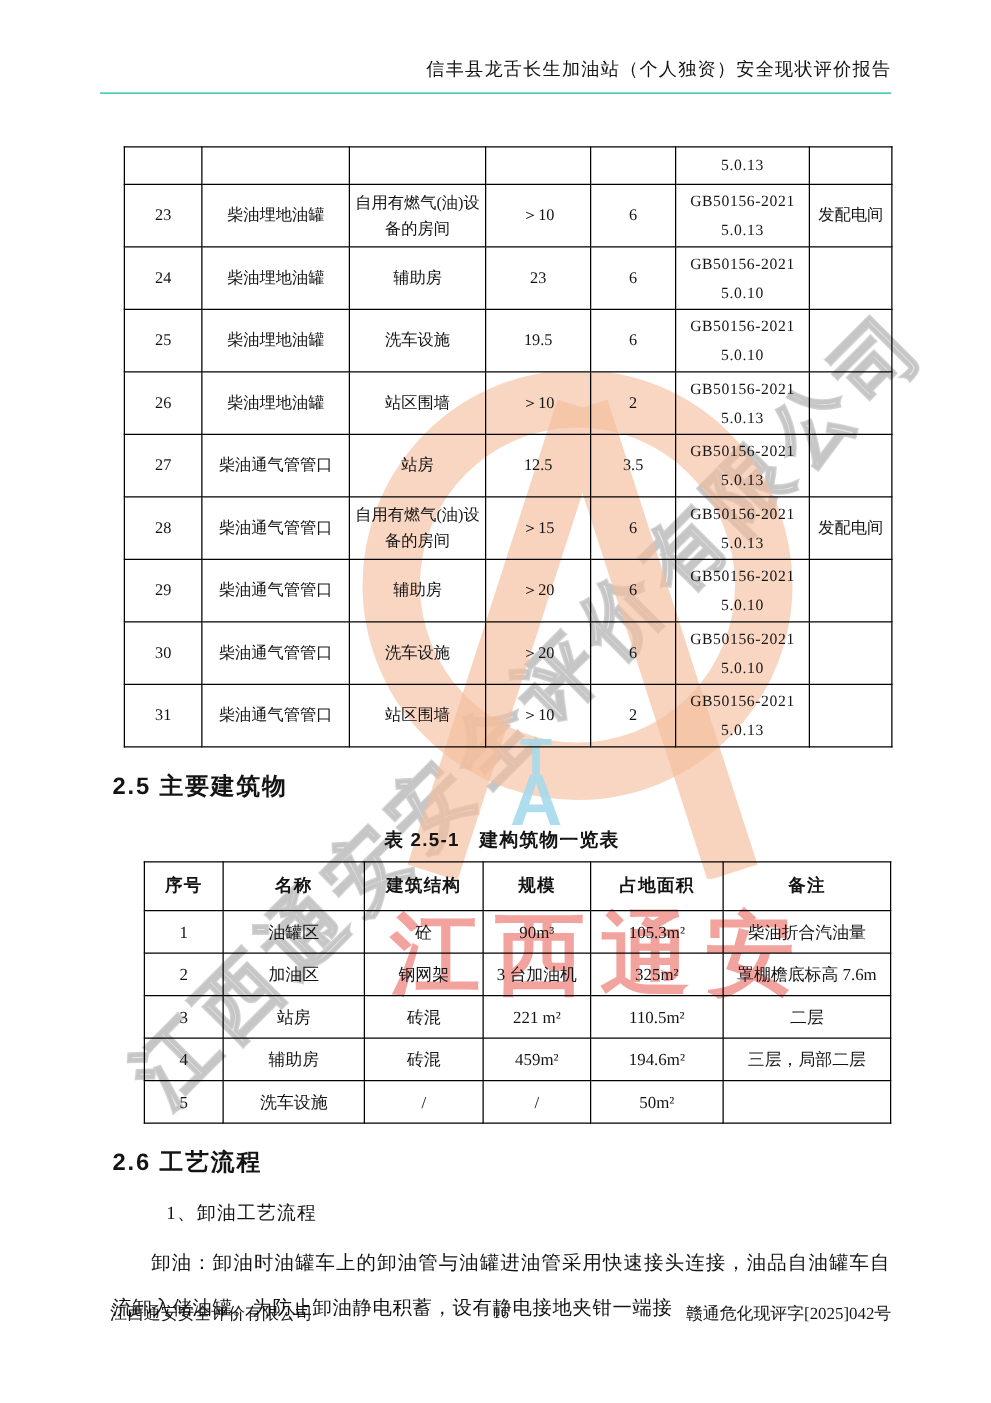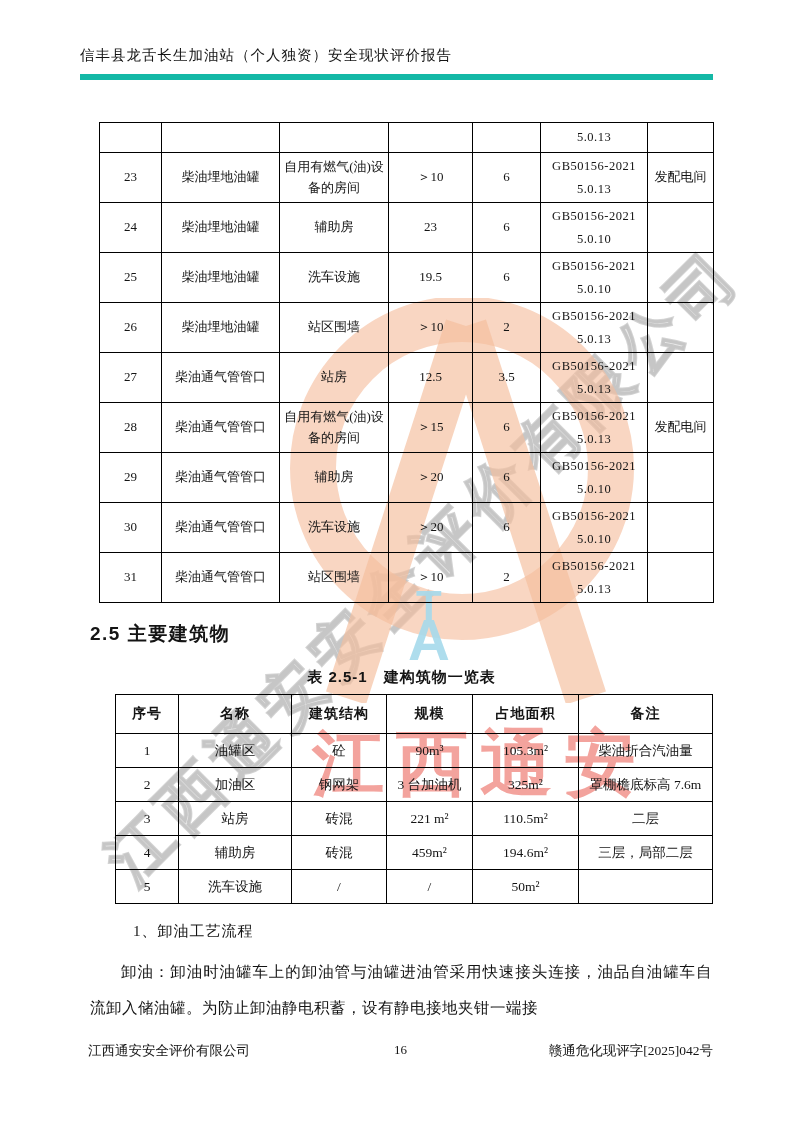--- a/index.html
+++ b/index.html
@@ -1,21 +1,21 @@
 <!DOCTYPE html>
 <html><head>
 <meta charset="utf-8">
 <style>
   html,body{margin:0;padding:0;}
   body{width:793px;height:1122px;background:#ffffff;position:relative;overflow:hidden;
        font-family:"Liberation Serif","DejaVu Serif",serif;color:#141414;}
   .content{position:relative;z-index:1;}
   
-  .header{margin:46px 80px 0 80px;text-align:left;font-size:14.5px;letter-spacing:1px;
-          padding-bottom:9px;border-bottom:6px solid #14b8a6;}
+  .header{margin:46px 80px 0 80px;text-align:right;font-size:14.5px;letter-spacing:1px;
+          padding-bottom:9px;border-bottom:1px solid #14b8a6;}
   
   table{border-collapse:collapse;table-layout:fixed;}
   td,th{border:1px solid #000;text-align:center;vertical-align:middle;padding:0 2px;
         overflow:hidden;font-weight:normal;}
   .t1{margin:42px 0 0 99px;width:614px;font-size:13px;}
   .t1 td{line-height:1.55;}
   .t1 .rowp td{height:29px;}
   .t1 .row td{height:49px;}
   .t1 .basis{font-size:12.5px;line-height:1.8;letter-spacing:0.5px;}
   
@@ -253,20 +253,21 @@
       <td>5</td>
       <td>洗车设施</td>
       <td>/</td>
       <td>/</td>
       <td>50m²</td>
       <td></td>
     </tr>
   </tbody>
     </table>
 
+  <div class="h1">2.6 工艺流程</div>
 
   <div class="sub">1、卸油工艺流程</div>
 
   <div class="para">卸油：卸油时油罐车上的卸油管与油罐进油管采用快速接头连接，油品自油罐车自流卸入储油罐。为防止卸油静电积蓄，设有静电接地夹钳一端接</div>
 
 </div>
 
 <div class="footer">
   <span class="pg">16</span>
   <span class="co">江西通安安全评价有限公司</span>

